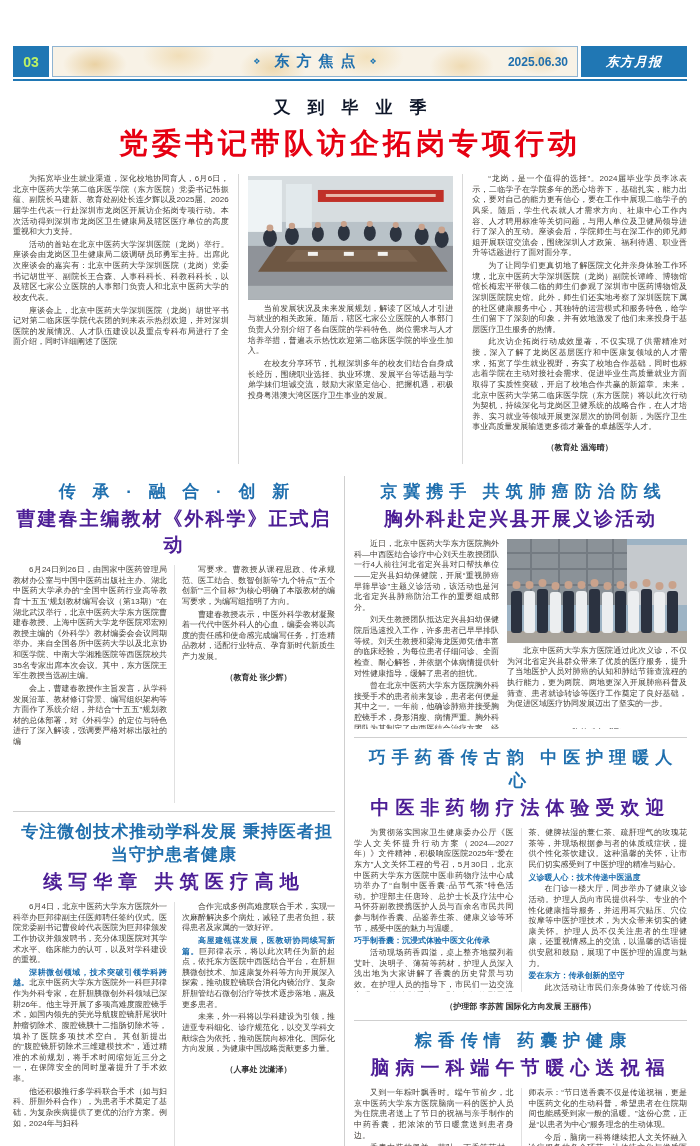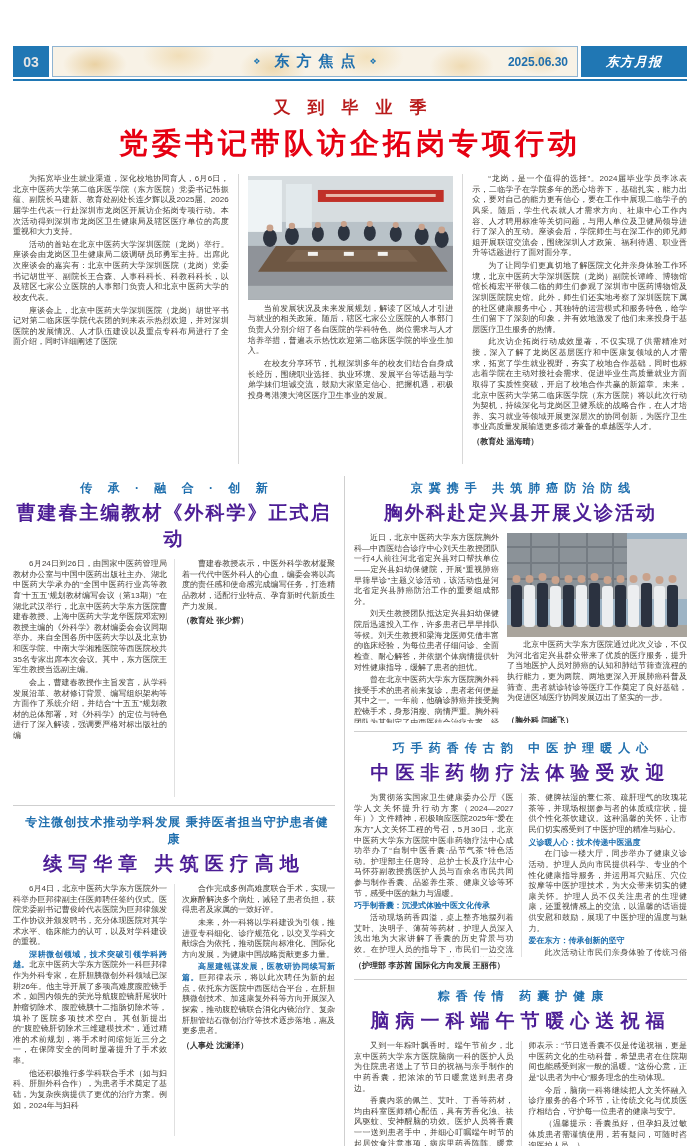--- a/index.html
+++ b/index.html
@@ -1,59 +1,59 @@
 <!DOCTYPE html>
 <html><head>
 <meta charset="utf-8">
 <style>
   html,body{margin:0;padding:0;}
   body{width:700px;height:1146px;background:#ffffff;font-family:"Liberation Sans","DejaVu Sans",sans-serif;color:#44403a;overflow:hidden;}
   .page{width:674px;margin:0 13px;padding-top:46px;position:relative;}
 
   
   .topbar{display:flex;height:31px;}
-  .pagenum{width:36px;background:#2077b4;color:#e5e5e5;font-weight:bold;font-size:14px;display:flex;align-items:center;justify-content:center;}
+  .pagenum{width:36px;background:#2077b4;color:#bef264;font-weight:bold;font-size:14px;display:flex;align-items:center;justify-content:center;}
   .banner{flex:1;margin-left:3px;border:1px solid #8fb4d2;position:relative;display:flex;align-items:center;justify-content:center;
     background:
       radial-gradient(ellipse 46px 26px at 8% 60%, rgba(233,208,160,.95), rgba(233,208,160,0) 70%),
       radial-gradient(ellipse 52px 30px at 24% 30%, rgba(240,220,180,.9), rgba(240,220,180,0) 70%),
       radial-gradient(ellipse 48px 30px at 42% 72%, rgba(236,214,170,.9), rgba(236,214,170,0) 70%),
       radial-gradient(ellipse 52px 30px at 60% 35%, rgba(242,224,186,.95), rgba(242,224,186,0) 70%),
       radial-gradient(ellipse 46px 28px at 78% 66%, rgba(238,216,174,.9), rgba(238,216,174,0) 70%),
       radial-gradient(ellipse 40px 24px at 93% 38%, rgba(236,214,170,.85), rgba(236,214,170,0) 70%),
       #f8f2e6;}
   .banner-center{display:flex;align-items:center;gap:7px;color:#1f6fae;}
   .banner-title{color:#1f6fae;font-weight:bold;font-size:15px;letter-spacing:7px;text-indent:7px;}
   .orn{font-size:8px;color:#2077b4;}
   .issue-date{position:absolute;right:9px;top:50%;transform:translateY(-50%);color:#1f6fae;font-weight:bold;font-size:12px;text-align:right;}
   .masthead{width:106px;margin-left:3px;background:#2077b4;color:#fff;display:flex;align-items:center;justify-content:center;
     font-family:"Liberation Serif","DejaVu Serif",serif;font-style:italic;font-weight:bold;font-size:13px;letter-spacing:1px;}
   .toprule{border-top:2px solid #2077b4;margin-top:2px;}
 
   
-  .kicker1{margin-top:15px;text-align:center;color:#b91c1c;font-size:17px;font-weight:bold;letter-spacing:17px;text-indent:17px;}
+  .kicker1{margin-top:15px;text-align:center;color:#0f172a;font-size:17px;font-weight:bold;letter-spacing:17px;text-indent:17px;}
   .title1{text-align:center;color:#e60012;font-size:29px;font-weight:900;letter-spacing:4px;margin:5px 0 10px;}
 
   
   p.t{font-size:8px;line-height:1.33;text-align:justify;text-indent:2em;margin:0 0 2px;}
-  .byline{font-size:8px;font-weight:bold;color:#333;text-align:left;margin-top:3px;}
+  .byline{font-size:8px;font-weight:bold;color:#333;text-align:center;margin-top:9px;}
   .subhead{color:#1f6fae;font-weight:bold;font-size:8px;line-height:1.35;margin:2px 0 1px;}
   .lead{color:#1f6fae;font-weight:bold;}
 
   .cols3{display:grid;grid-template-columns:1fr 1fr 1fr;height:290px;overflow:hidden;}
   .cols3 > .col{padding:0 9px;overflow:hidden;}
   .cols3 > .col:first-child{padding-left:0;}
   .cols3 > .col:last-child{padding-right:0;}
   .cols3 > .col + .col{border-left:1px solid #d8d8d8;}
 
   .content{display:grid;grid-template-columns:332px 1fr;margin-top:12px;}
   .half-left{padding-right:9px;border-right:1px solid #cfcfcf;}
   .half-right{padding-left:9px;}
 
-  .sec-kicker{text-align:center;color:#1f6fae;font-weight:bold;font-size:12px;letter-spacing:6px;text-indent:6px;margin-top:4px;}
+  .sec-kicker{text-align:center;color:#1f6fae;font-weight:bold;font-size:17px;letter-spacing:6px;text-indent:6px;margin-top:4px;}
   .sec-title{text-align:center;color:#4c1d95;font-weight:bold;font-size:19px;letter-spacing:2px;margin:3px 0 7px;}
   .sec-title.wide{letter-spacing:6px;}
 
   .cols2{display:grid;grid-template-columns:1fr 1fr;overflow:hidden;}
   .cols2 > .col{padding:0 7px;overflow:hidden;}
   .cols2 > .col:first-child{padding-left:0;}
   .cols2 > .col:last-child{padding-right:0;}
   .cols2 > .col + .col{border-left:1px solid #e0e0e0;}
 
   .hdivider{border-top:1px solid #cfcfcf;margin:8px 0;}
@@ -154,41 +154,42 @@
 
       <section>
         <div class="sec-kicker">传 承 · 融 合 · 创 新</div>
         <h2 class="sec-title">曹建春主编教材《外科学》正式启动</h2>
         <div class="cols2 a2-body">
           <div class="col">
             <p class="t">6月24日到26日，由国家中医药管理局教材办公室与中国中医药出版社主办、湖北中医药大学承办的“全国中医药行业高等教育‘十五五’规划教材编写会议（第13期）”在湖北武汉举行，北京中医药大学东方医院曹建春教授、上海中医药大学龙华医院邓宏刚教授主编的《外科学》教材编委会会议同期举办。来自全国各所中医药大学以及北京协和医学院、中南大学湘雅医院等西医院校共35名专家出席本次会议。其中，东方医院王军生教授当选副主编。</p>
             <p class="t">会上，曹建春教授作主旨发言，从学科发展沿革、教材修订背景、编写组织架构等方面作了系统介绍，并结合“十五五”规划教材的总体部署，对《外科学》的定位与特色进行了深入解读，强调要严格对标出版社的编</p>
           </div>
           <div class="col">
+            <p class="t">写要求。曹教授从课程思政、传承规范、医工结合、数智创新等“九个特点”“五个创新”“三个目标”为核心明确了本版教材的编写要求，为编写组指明了方向。</p>
             <p class="t">曹建春教授表示，中医外科学教材凝聚着一代代中医外科人的心血，编委会将以高度的责任感和使命感完成编写任务，打造精品教材，适配行业特点、孕育新时代新质生产力发展。</p>
             <div class="byline">（教育处 张少辉）</div>
           </div>
         </div>
       </section>
 
       <div class="hdivider"></div>
 
       <section>
         <div class="sec-kicker" style="letter-spacing:1px;">专注微创技术推动学科发展  秉持医者担当守护患者健康</div>
         <h2 class="sec-title wide">续写华章 共筑医疗高地</h2>
         <div class="cols2 a5-body">
           <div class="col">
             <p class="t">6月4日，北京中医药大学东方医院外一科举办巨邦律副主任医师聘任签约仪式。医院党委副书记曹俊岭代表医院为巨邦律颁发工作协议并颁发聘书，充分体现医院对其学术水平、临床能力的认可，以及对学科建设的重视。</p>
             <p class="t"><span class="lead">深耕微创领域，技术突破引领学科跨越。</span><span>北京中医药大学东方医院外一科巨邦律作为外科专家，在肝胆胰微创外科领域已深耕26年。他主导开展了多项高难度腹腔镜手术，如国内领先的荧光导航腹腔镜肝尾状叶肿瘤切除术、腹腔镜胰十二指肠切除术等，填补了医院多项技术空白。其创新提出的“腹腔镜肝切除术三维建模技术”，通过精准的术前规划，将手术时间缩短近三分之一，在保障安全的同时显著提升了手术效率。</span></p>
             <p class="t">他还积极推行多学科联合手术（如与妇科、肝胆外科合作），为患者手术奠定了基础，为复杂疾病提供了更优的治疗方案。例如，2024年与妇科</p>
           </div>
           <div class="col">
             <p class="t">合作完成多例高难度联合手术，实现一次麻醉解决多个病灶，减轻了患者负担，获得患者及家属的一致好评。</p>
+            <p class="t"><span class="lead">高屋建瓴谋发展，医教研协同续写新篇。</span><span>巨邦律表示，将以此次聘任为新的起点，依托东方医院中西医结合平台，在肝胆胰微创技术、加速康复外科等方向开展深入探索，推动腹腔镜联合消化内镜治疗、复杂肝胆管结石微创治疗等技术逐步落地，惠及更多患者。</span></p>
             <p class="t">未来，外一科将以学科建设为引领，推进亚专科细化、诊疗规范化，以交叉学科文献综合为依托，推动医院向标准化、国际化方向发展，为健康中国战略贡献更多力量。</p>
-            <p class="t"><span class="lead">高屋建瓴谋发展，医教研协同续写新篇。</span><span>巨邦律表示，将以此次聘任为新的起点，依托东方医院中西医结合平台，在肝胆胰微创技术、加速康复外科等方向开展深入探索，推动腹腔镜联合消化内镜治疗、复杂肝胆管结石微创治疗等技术逐步落地，惠及更多患者。</span></p>
             <div class="byline">（人事处 沈潇泽）</div>
           </div>
         </div>
       </section>
 
     </div>
 
     <div class="half-right">
 
       <section>

